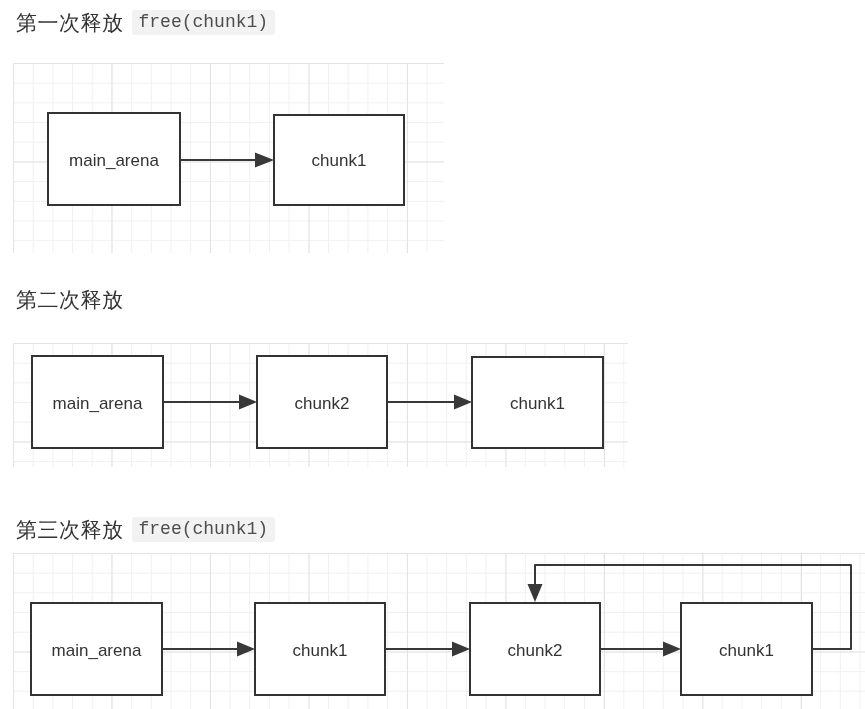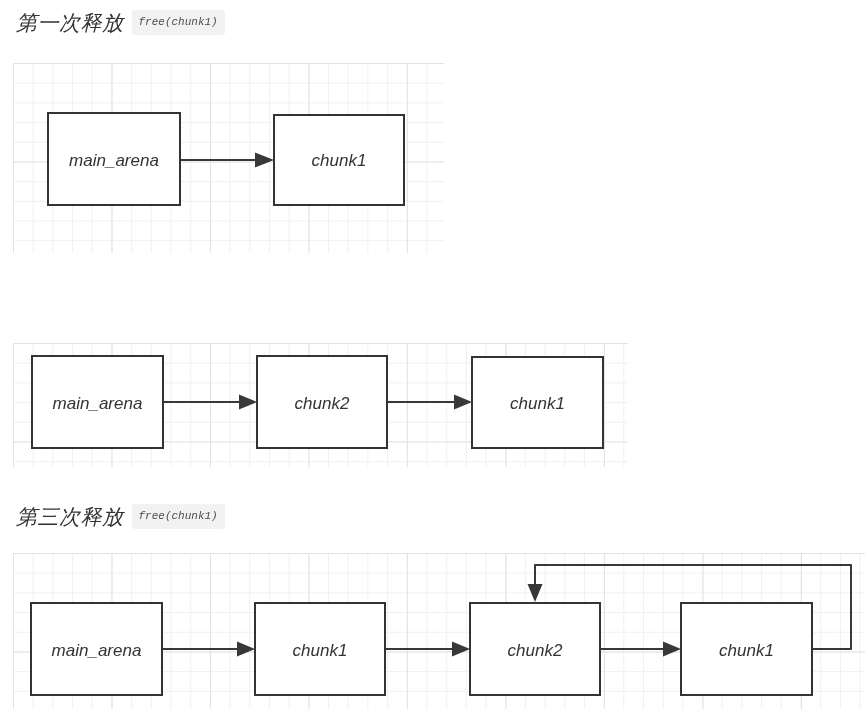--- a/index.html
+++ b/index.html
@@ -3,30 +3,30 @@
 <meta charset="utf-8">
 <style>
   :root{
     --box-border:#333333; --arrow:#383838; --box-fill:#ffffff;
     --grid-minor:#f0f0f0; --grid-major:#e3e3e3;
     --heading-text:#333333; --code-text:#4d4d4d; --code-bg:#f2f2f2;
     --label-text:#333333; --page-bg:#ffffff;
   }
   html,body{margin:0;padding:0;}
   body{background:#fff;font-family:"Liberation Sans","DejaVu Sans",sans-serif;}
-  #page{position:relative;width:865px;height:709px;background:var(--page-bg);overflow:hidden;font-style:italic;}
+  #page{position:relative;width:865px;height:709px;background:var(--page-bg);overflow:hidden;}
 
   .heading{
     position:absolute;left:16px;display:flex;align-items:center;gap:8px;
     color:var(--heading-text);font-size:21px;line-height:27px;white-space:nowrap;
   }
   .h-zh{letter-spacing:0.5px;}
   .chip{
     font-family:"Liberation Mono","DejaVu Sans Mono",monospace;
-    font-size:11px;color:var(--code-text);background:var(--code-bg);
+    font-size:18px;color:var(--code-text);background:var(--code-bg);
     padding:3px 7px;border-radius:3px;line-height:19px;
   }
 
   svg.diagram{position:absolute;display:block;background-color:#fff;}
   .grid{
     background-image:
       linear-gradient(to right, var(--grid-major) 1px, transparent 1px),
       linear-gradient(to bottom, var(--grid-major) 1px, transparent 1px),
       linear-gradient(to right, var(--grid-minor) 1px, transparent 1px),
       linear-gradient(to bottom, var(--grid-minor) 1px, transparent 1px);
@@ -60,20 +60,21 @@
       <rect class="node" x="48" y="113" width="132" height="92"></rect>
       <text class="label" x="114" y="160">main_arena</text>
     </g>
     <g>
       <rect class="node" x="274" y="115" width="130" height="90"></rect>
       <text class="label" x="339" y="160">chunk1</text>
     </g>
   </svg>
 
   <div class="heading" style="top:286px">
+    <span class="h-zh">第二次释放</span>
   </div>
 
   <svg class="diagram grid" style="left:13px;top:343px" width="615" height="124" viewBox="13 343 615 124">
     <g class="edge">
       <line x1="163" y1="402" x2="240" y2="402"></line>
       <polygon points="257,402 239,394.5 239,409.5"></polygon>
     </g>
     <g class="edge">
       <line x1="387" y1="402" x2="455" y2="402"></line>
       <polygon points="472,402 454,394.5 454,409.5"></polygon>
@@ -85,21 +86,21 @@
     <g>
       <rect class="node" x="257" y="356" width="130" height="92"></rect>
       <text class="label" x="322" y="403">chunk2</text>
     </g>
     <g>
       <rect class="node" x="472" y="357" width="131" height="91"></rect>
       <text class="label" x="537.5" y="403">chunk1</text>
     </g>
   </svg>
 
-  <div class="heading" style="top:503px">
+  <div class="heading" style="top:516px">
     <span class="h-zh">第三次释放</span>
     <code class="chip">free(chunk1)</code>
   </div>
 
   <svg class="diagram grid" style="left:13px;top:553px" width="852" height="156" viewBox="13 553 852 156">
     <g class="edge">
       <polyline points="812,649 851,649 851,565 535,565 535,584"></polyline>
       <polygon points="535,602 527.5,584 542.5,584"></polygon>
     </g>
     <g class="edge">

